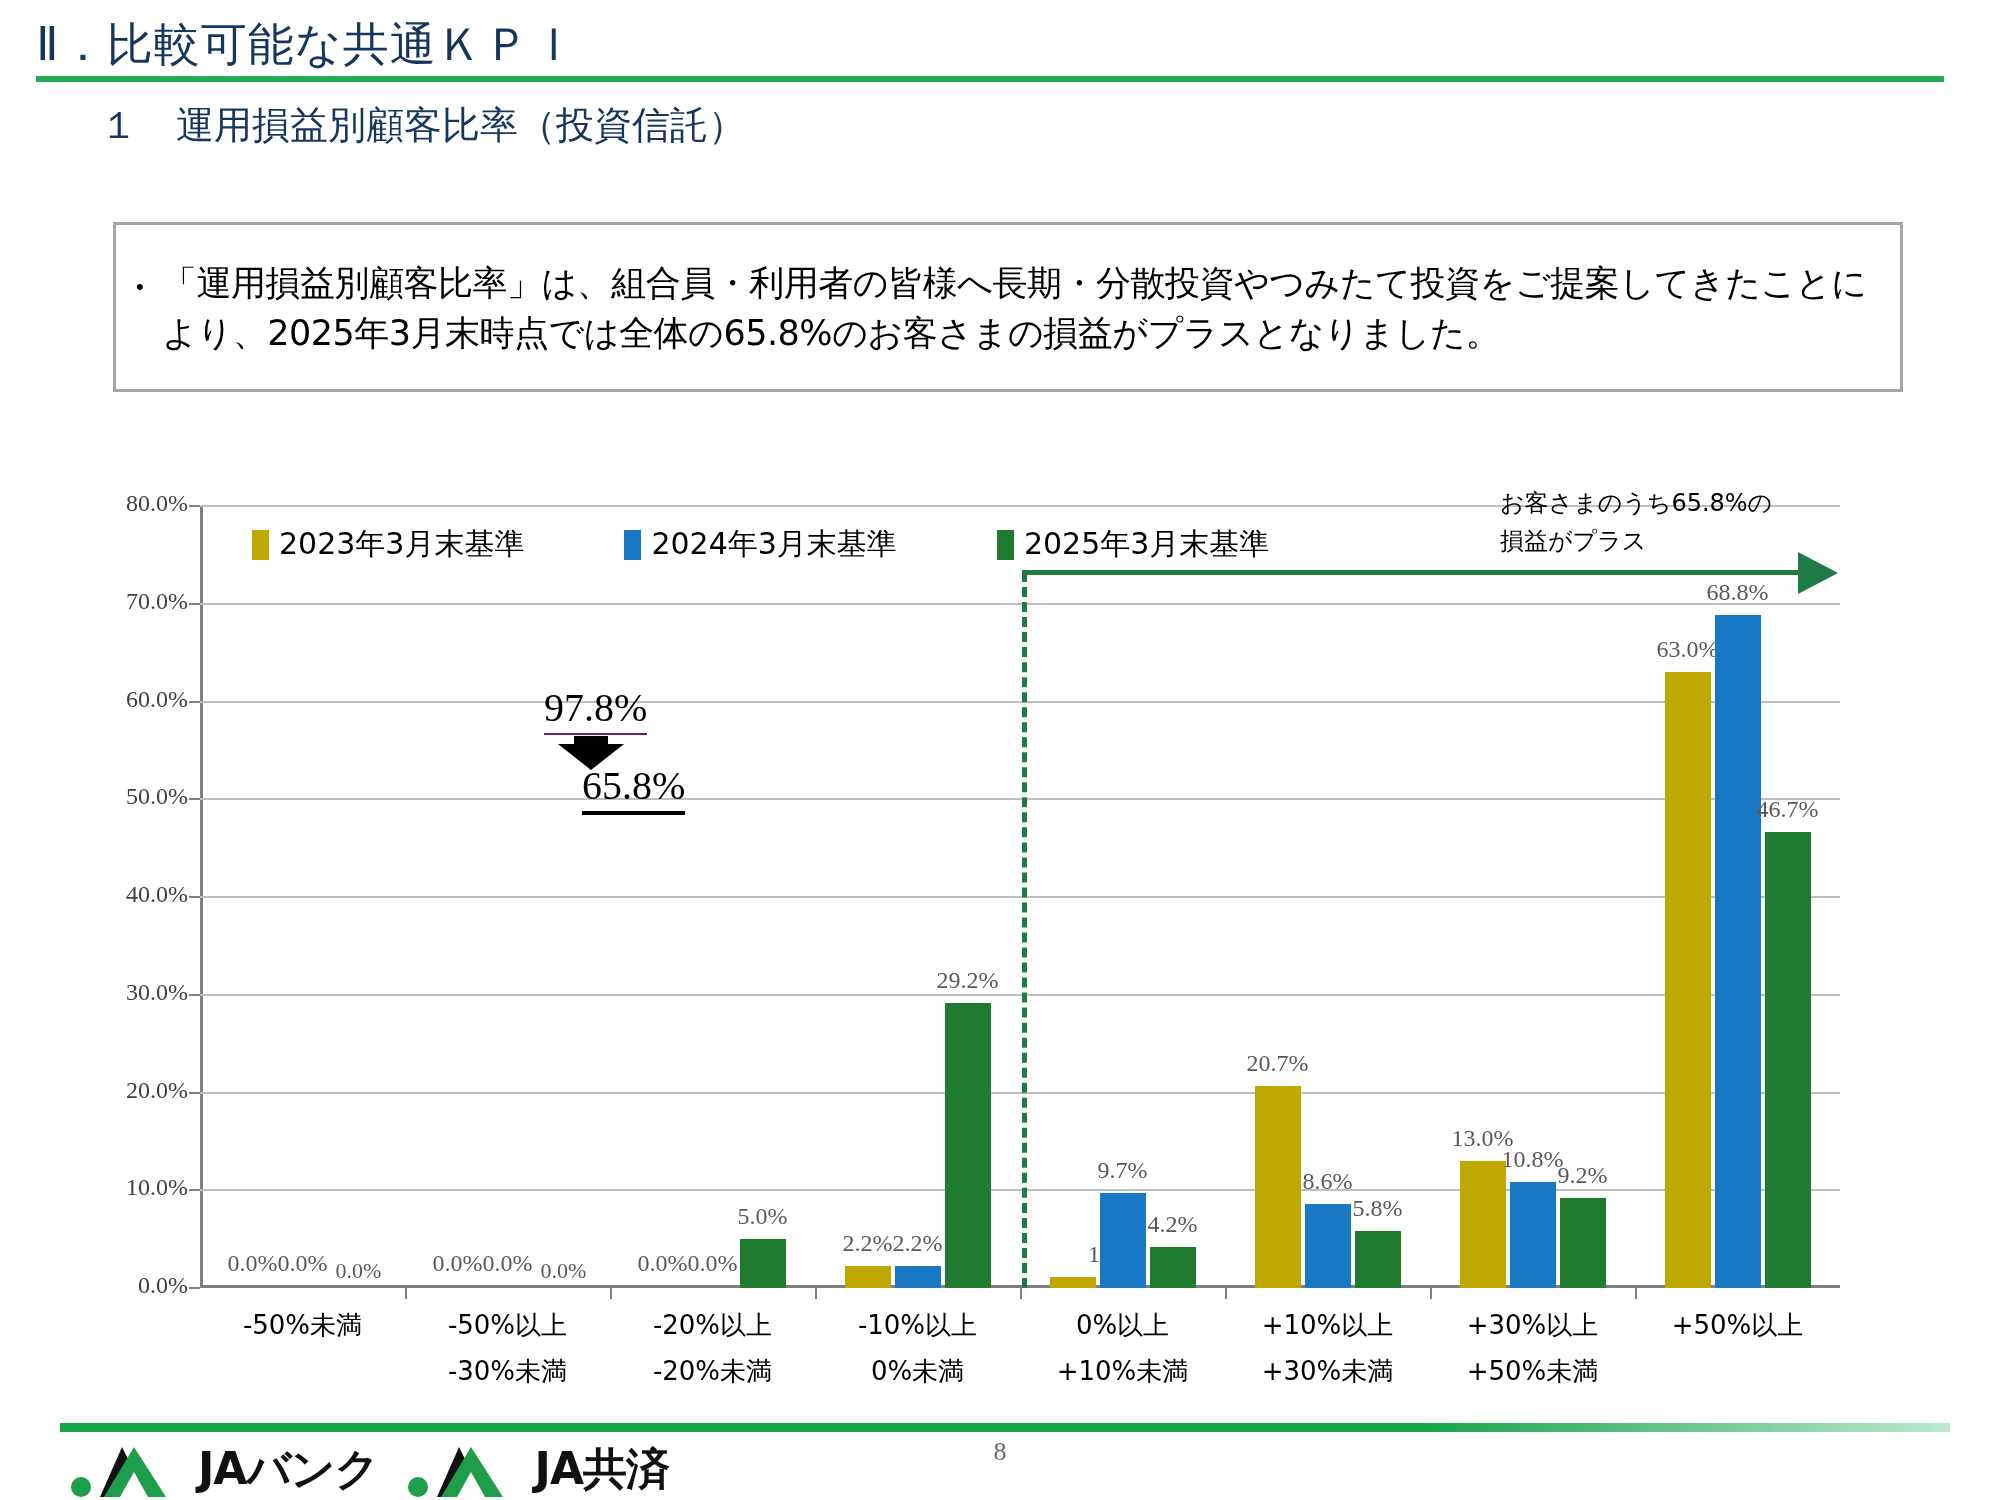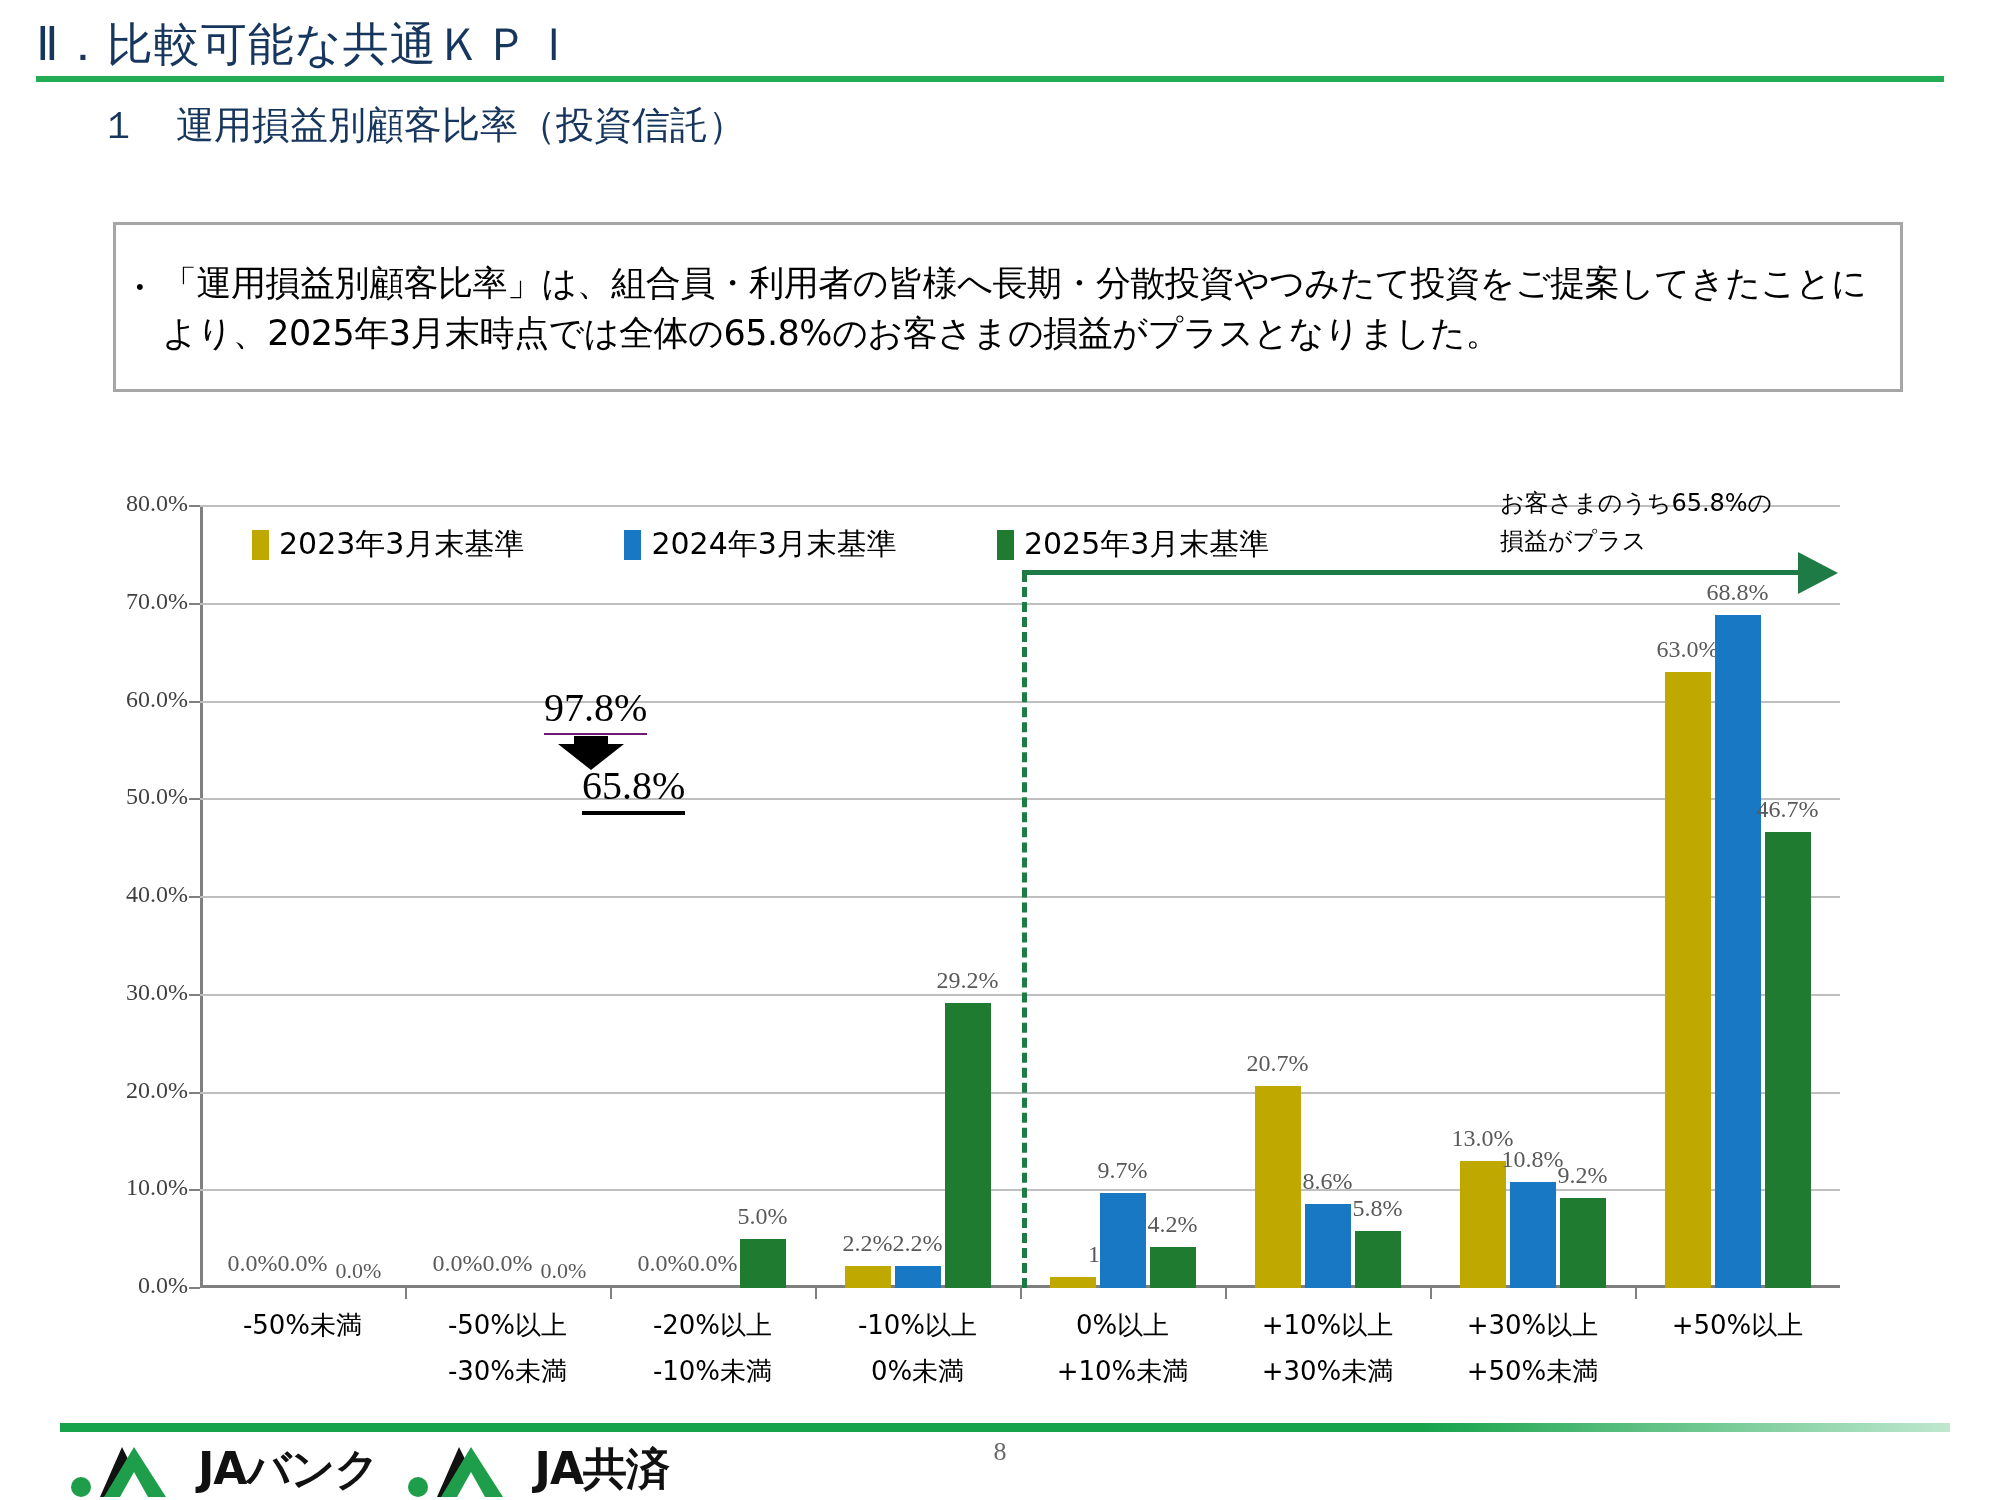--- a/index.html
+++ b/index.html
@@ -361,21 +361,21 @@
       <div>-50%以上</div>
       <div>-30%未満</div>
     </div>
     <div class="group-tick" style="left: 610px;"></div>
     <div class="bar-label" style="width: 104px; left: 610.5px; top: 1250px;">0.0%</div>
     <div class="bar-label" style="width: 104px; left: 660.5px; top: 1250px;">0.0%</div>
     <div class="bar" style="left: 739.5px; width: 46px; height: 48.875px; top: 1239.12px; background: rgb(30, 123, 47); position: absolute; bottom: auto;"></div>
     <div class="bar-label" style="width: 104px; left: 710.5px; top: 1203.12px;">5.0%</div>
     <div class="xcat" style="left: 562.5px; width: 300px; top: 1302px;">
       <div>-20%以上</div>
-      <div>-10%未満</div>
+      <div>-20%未満</div>
     </div>
     <div class="group-tick" style="left: 815px;"></div>
     <div class="bar" style="left: 844.5px; width: 46px; height: 21.505px; top: 1266.49px; background: rgb(191, 168, 0); position: absolute; bottom: auto;"></div>
     <div class="bar-label" style="width: 104px; left: 815.5px; top: 1230.49px;">2.2%</div>
     <div class="bar" style="left: 894.5px; width: 46px; height: 21.505px; top: 1266.49px; background: rgb(24, 120, 196); position: absolute; bottom: auto;"></div>
     <div class="bar-label" style="width: 104px; left: 865.5px; top: 1230.49px;">2.2%</div>
     <div class="bar" style="left: 944.5px; width: 46px; height: 285.43px; top: 1002.57px; background: rgb(30, 123, 47); position: absolute; bottom: auto;"></div>
     <div class="bar-label" style="width: 104px; left: 915.5px; top: 966.57px;">29.2%</div>
     <div class="xcat" style="left: 767.5px; width: 300px; top: 1302px;">
       <div>-10%以上</div>

